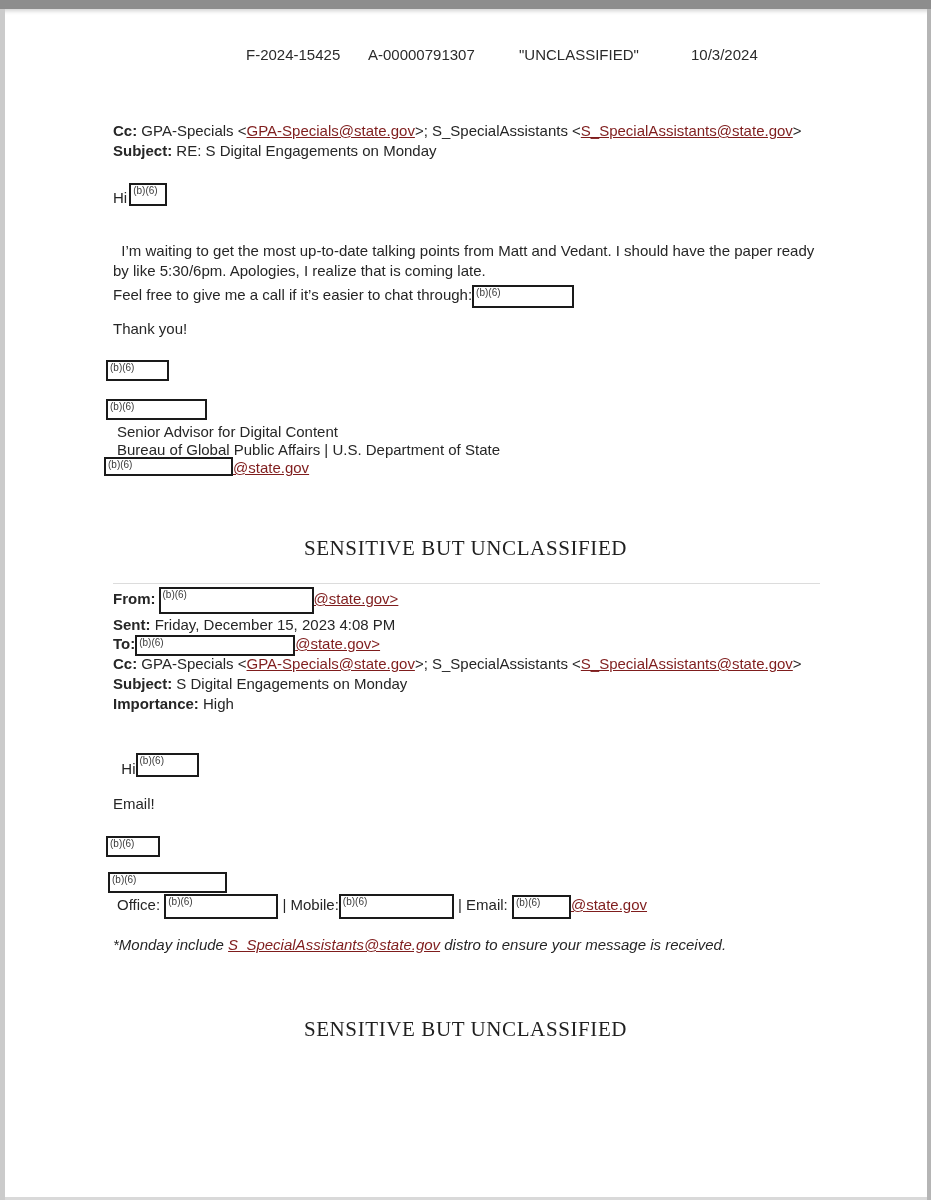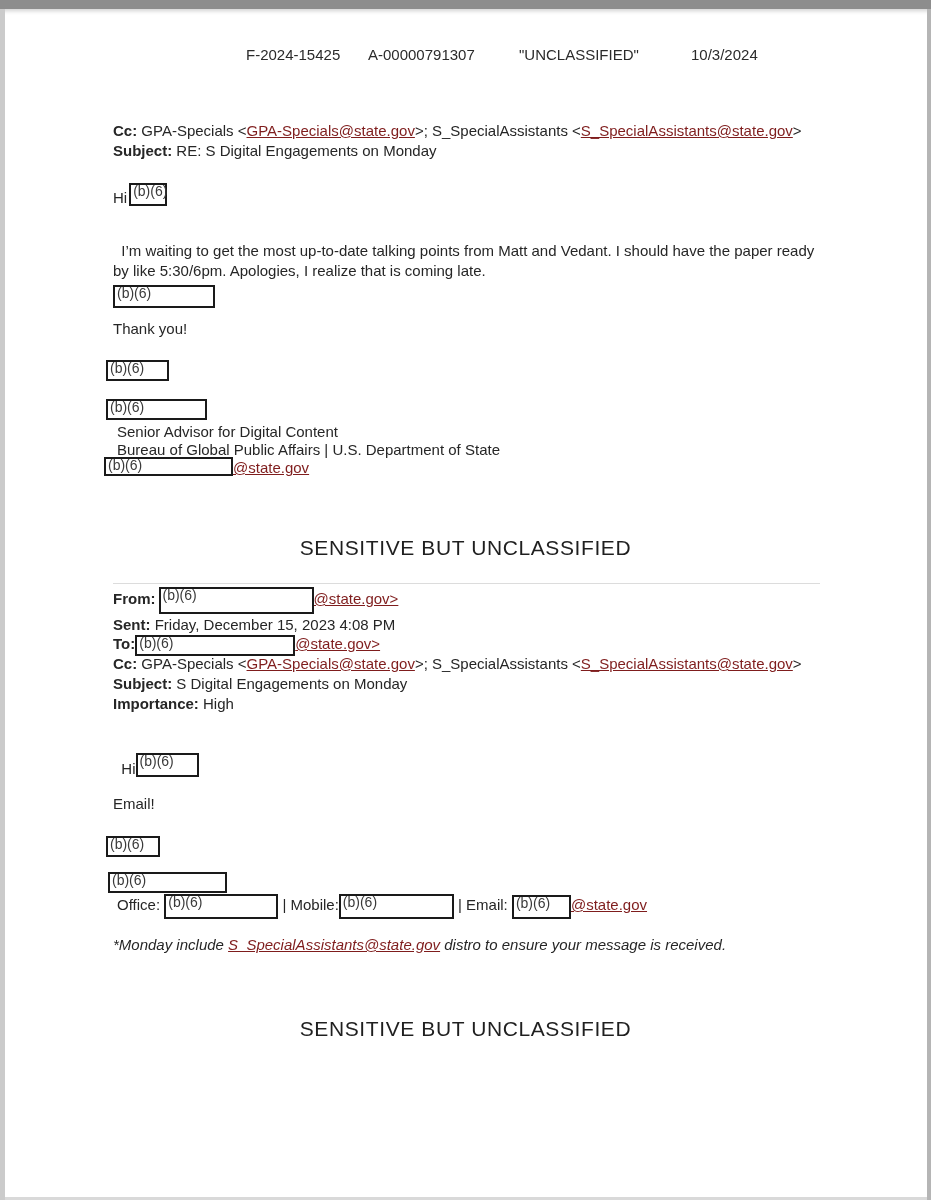--- a/index.html
+++ b/index.html
@@ -17,32 +17,32 @@
   .para{width:712px;}
   .b{font-weight:bold;}
   .link{color:#7f1d1d;text-decoration:underline;cursor:pointer;}
   .italic{font-style:italic;}
 
   .redact{
     display:inline-block;position:relative;border:2px solid #1a1a1a;background:#fff;
     vertical-align:text-bottom;box-sizing:border-box;
   }
   .redact .rl{
-    position:absolute;top:0px;left:2px;font-size:14px;line-height:12px;color:#3a3a3a;
+    position:absolute;top:0px;left:2px;font-size:10px;line-height:12px;color:#3a3a3a;
     white-space:nowrap;
   }
   .redact.vmid{vertical-align:middle;}
   .redact.block{display:block;}
 
   .hdr{position:absolute;top:46px;left:0;width:931px;height:20px;font-size:15px;color:#2b2b2b;}
   .hdr span{position:absolute;white-space:nowrap;}
 
   .banner{
     position:absolute;left:0;width:931px;text-align:center;
-    font-family:Liberation Sans, sans-serif;font-size:21px;
+    font-family:Liberation Serif, serif;font-size:21px;
     letter-spacing:0.6px;color:#1f1f1f;white-space:nowrap;
   }
   .divider{position:absolute;top:583px;left:113px;width:707px;border-top:1px solid #dcdcdc;}
 </style>
 </head>
 <body>
 
 <div class="edge-top"></div>
 <div class="edge-left"></div>
 <div class="edge-right"></div>
@@ -65,21 +65,21 @@
 
 <div class="row nowrap" style="top:183px">
   <span>Hi</span><span class="redact" style="width:38px;height:23px;margin-left:2px"><span class="rl">(b)(6)</span></span>
 </div>
 
 <div class="row para" style="top:221px">
   <span>I’m waiting to get the most up-to-date talking points from Matt and Vedant. I should have the paper ready by like 5:30/6pm. Apologies, I realize that is coming late.</span>
 </div>
 
 <div class="row nowrap" style="top:285px">
-  <span class="redact vmid" style="width:102px;height:23px"><span class="rl">(b)(6)</span></span>
+  <span>Feel free to give me a call if it’s easier to chat through:</span><span class="redact vmid" style="width:102px;height:23px"><span class="rl">(b)(6)</span></span>
 </div>
 
 <div class="row nowrap" style="top:319px">
   <span>Thank you!</span>
 </div>
 
 <div class="redact block" style="position:absolute;top:360px;left:106px;width:63px;height:21px">
   <span class="rl">(b)(6)</span>
 </div>
 

